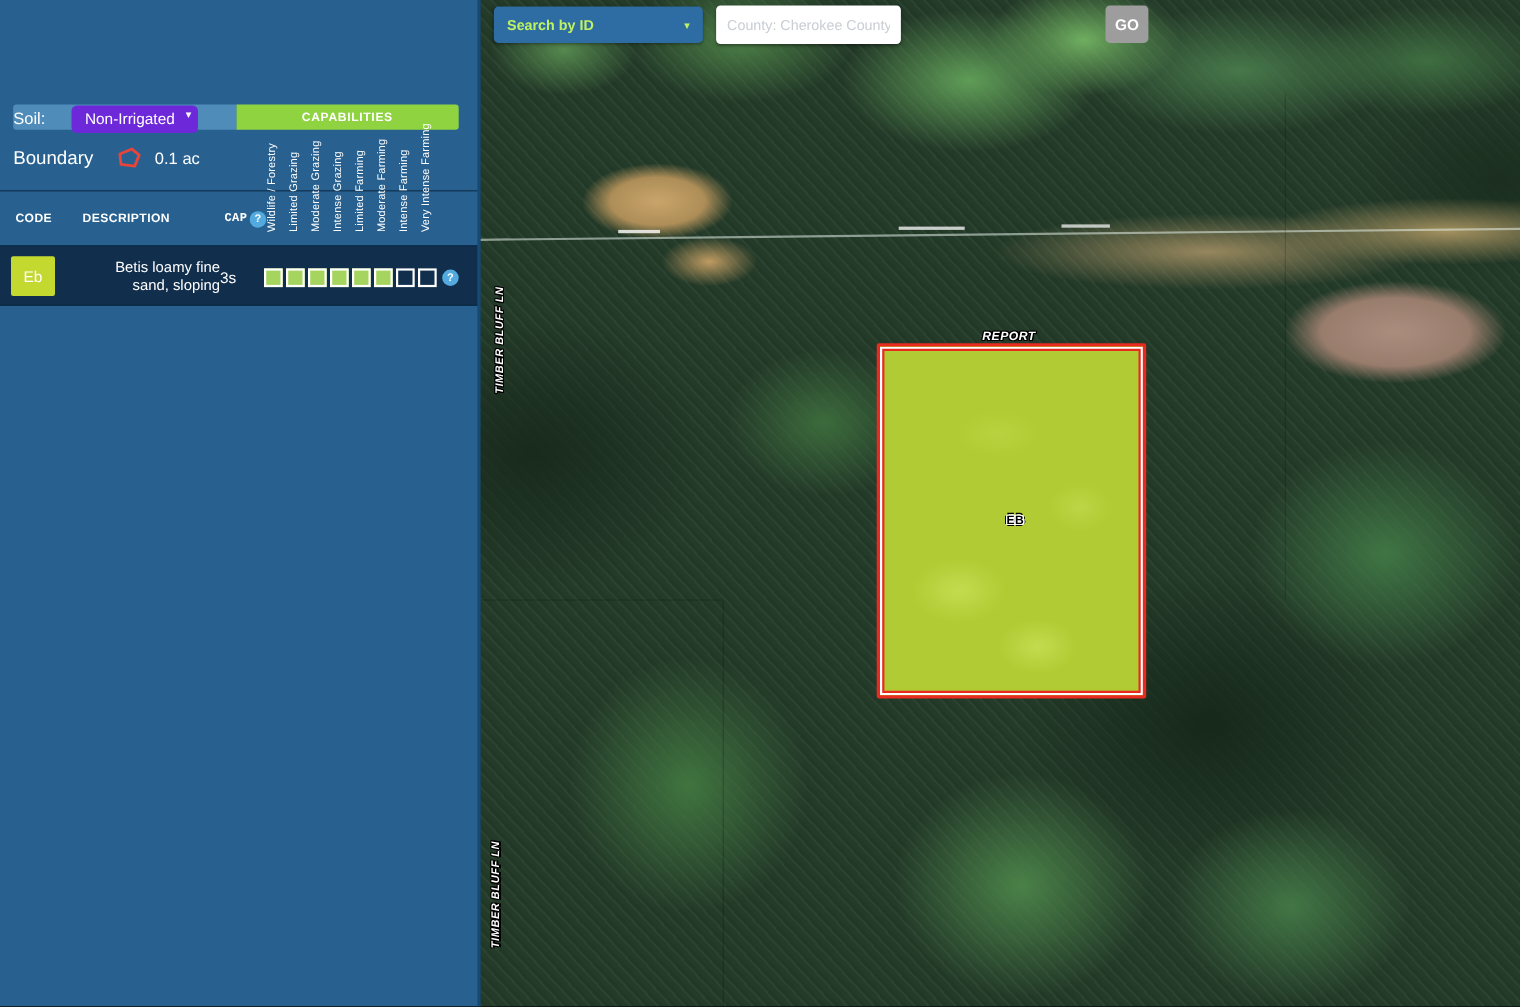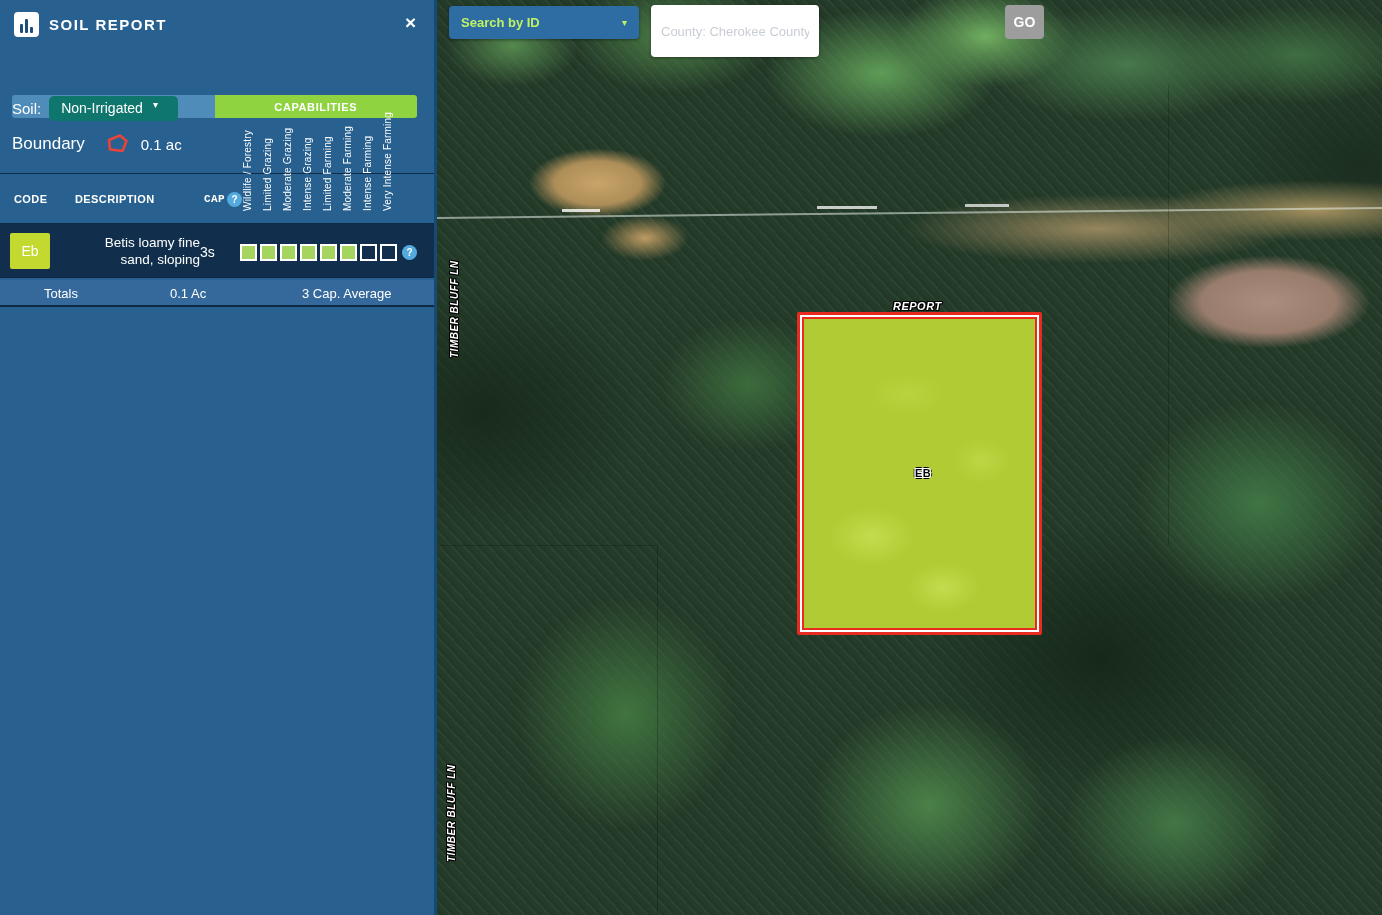--- a/index.html
+++ b/index.html
@@ -32,24 +32,24 @@
   }
 
   .tabs { position:absolute; left:12px; top:63px; width:405px; height:23px; display:flex;margin-top:32px; }
   .tab {
     flex:1; display:flex; align-items:center; justify-content:center;
     font-size:11px; font-weight:bold; letter-spacing:.6px; color:#fff; cursor:pointer;
   }
   .tab-acres { background:var(--tab-inactive,#4f8cba); border-radius:3px 0 0 3px; }
   .tab-caps  { background:var(--tab-active,#90d341);  border-radius:0 3px 3px 0; }
 
-  .soil-row { position:absolute; left:12px; top:96px; display:flex; align-items:center; gap:8px; }
+  .soil-row { position:absolute; left:12px; top:96px; display:flex; align-items:center; gap:24px; }
   .soil-label { font-size:15px; }
   .soil-select {
-    background:#0f766e; border-radius:5px; padding:4px 20px 5px 12px;
+    background:#6d28d9; border-radius:5px; padding:4px 6px 5px 12px;
     font-size:14px; display:flex; align-items:flex-start; gap:10px; cursor:pointer;
   }
   .soil-select .chev { font-size:10px; line-height:1; }
 
   .boundary-row { position:absolute; left:12px; top:132px; display:flex; align-items:center; }
   .boundary-label { font-size:17px; }
   .poly-icon { margin-left:20px; width:26px; height:24px; }
   .boundary-area { margin-left:10px; font-size:15px; }
 
   .hdr-divider { position:absolute; left:0; top:173px; width:100%; height:1px; background:#0e2b47; }
@@ -167,50 +167,41 @@
 
   
   .search-mode {
     position:absolute; left:12px; top:6px; width:190px; height:33px;
     background:var(--search-button-bg,#2e6ca4); border-radius:4px; color:#bef264;
     font-size:13px; font-weight:bold; display:flex; align-items:center;
     padding:0 12px; cursor:pointer; box-shadow:0 1px 3px rgba(0,0,0,.4);
   }
   .search-mode .chev { margin-left:auto; font-size:10px; font-weight:normal; }
   .search-input {
-    position:absolute; top:5px; height:52px; background:#fff; border:none;
+    position:absolute; top:5px; height:35px; background:#fff; border:none;
     border-radius:4px; font-size:13px; padding:0 10px; color:#333;
     font-family:"Liberation Sans", sans-serif; box-shadow:0 1px 3px rgba(0,0,0,.4);
   }
   .search-input::placeholder { color:#c9ced4; }
   .input-county { left:214px; width:168px; }
   .input-apn { left:394px; width:172px; }
   .go-btn {
     position:absolute; left:568px; top:5px; width:39px; height:34px;
     background:var(--go-bg,#9d9d9d); border:none; border-radius:4px; color:#fff;
     font-size:14px; font-weight:bold; cursor:pointer;
     font-family:"Liberation Sans", sans-serif;
   }
 </style>
 </head>
 <body>
 
 <div class="app">
 
   <div class="sidebar">
 
-    <div class="panel-header">
-      <div class="chart-icon">
-          <i></i>
-          <i></i>
-          <i></i>
-        </div>
-      <div class="panel-title">SOIL REPORT</div>
-      <div class="close-btn">×</div>
-    </div>
 
     <div class="tabs">
       <div class="tab tab-acres">ACRES</div>
       <div class="tab tab-caps">CAPABILITIES</div>
     </div>
 
     <div class="soil-row">
       <span class="soil-label">Soil:</span>
       <span class="soil-select">
         <span>Non-Irrigated</span>
@@ -252,25 +243,20 @@
           <span class="capsq filled"></span>
           <span class="capsq filled"></span>
           <span class="capsq filled"></span>
           <span class="capsq filled"></span>
           <span class="capsq"></span>
           <span class="capsq"></span>
         </div>
       <span class="help-circle row-help">?</span>
     </div>
 
-    <div class="totals-row">
-      <span class="totals-label">Totals</span>
-      <span class="totals-acres">0.1 Ac</span>
-      <span class="totals-capavg">3 Cap. Average</span>
-    </div>
   </div>
 
   <div class="map">
 
     <div class="powerline"></div>
     <div class="powerline-bright1"></div>
     <div class="powerline-bright2"></div>
     <div class="powerline-bright3"></div>
     <div class="seam-v1"></div>
     <div class="seam-v2"></div>

